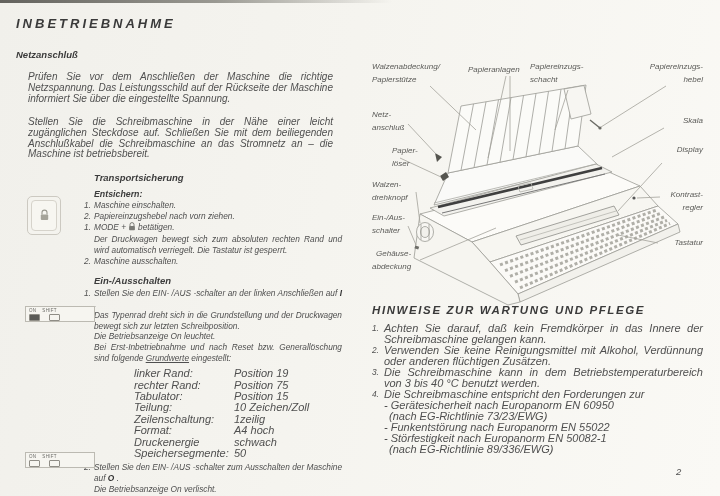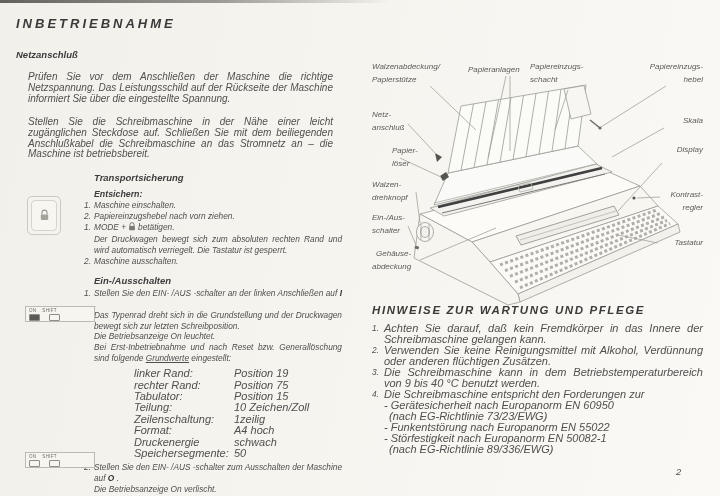--- a/index.html
+++ b/index.html
@@ -288,21 +288,21 @@
     <div class="m-item">
       <span class="m-num">1.</span>
       <span class="m-text">Achten Sie darauf, daß kein Fremdkörper in das Innere der Schreibmaschine gelangen kann.</span>
     </div>
     <div class="m-item">
       <span class="m-num">2.</span>
       <span class="m-text">Verwenden Sie keine Reinigungsmittel mit Alkohol, Verdünnung oder anderen flüchtigen Zusätzen.</span>
     </div>
     <div class="m-item">
       <span class="m-num">3.</span>
-      <span class="m-text">Die Schreibmaschine kann in dem Betriebstemperaturbereich von 9 bis 40 °C benutzt werden.</span>
+      <span class="m-text">Die Schreibmaschine kann in dem Betriebstemperaturbereich von 3 bis 40 °C benutzt werden.</span>
     </div>
     <div class="m-item">
       <span class="m-num">4.</span>
       <span class="m-text">
         <span>Die Schreibmaschine entspricht den Forderungen zur</span>
         <span style="display:block">- Gerätesicherheit nach Europanorm EN 60950</span>
         <span style="display:block" class="sub-paren">(nach EG-Richtlinie 73/23/EWG)</span>
         <span style="display:block">- Funkentstörung nach Europanorm EN 55022</span>
         <span style="display:block">- Störfestigkeit nach Europanorm EN 50082-1</span>
         <span style="display:block" class="sub-paren">(nach EG-Richtlinie 89/336/EWG)</span>

